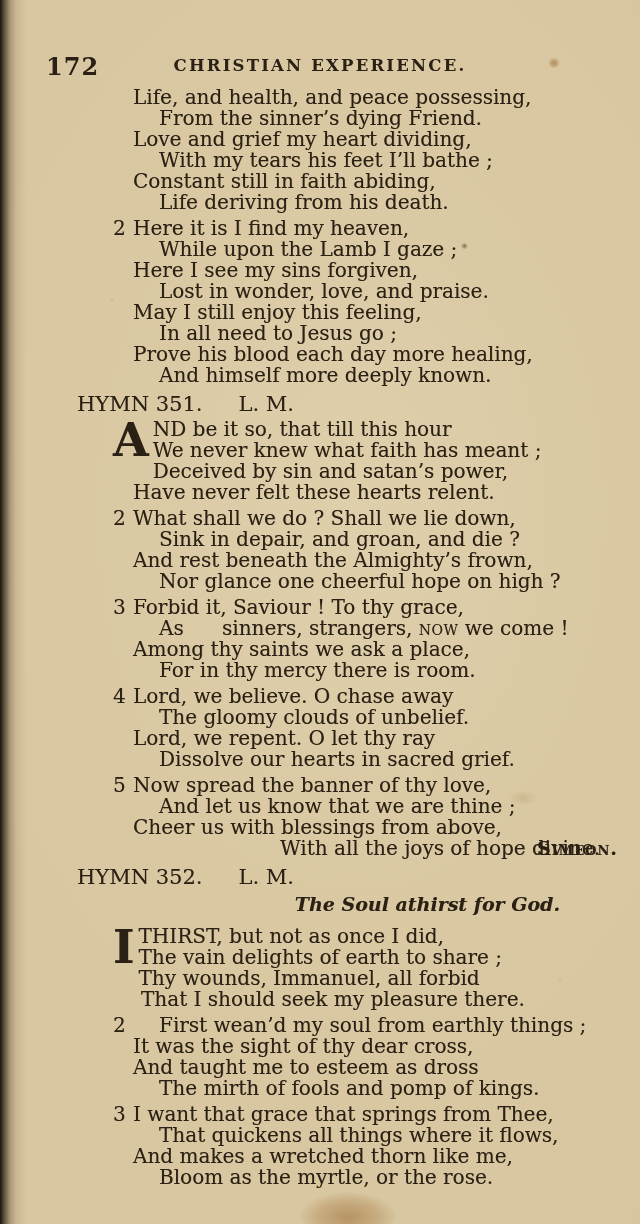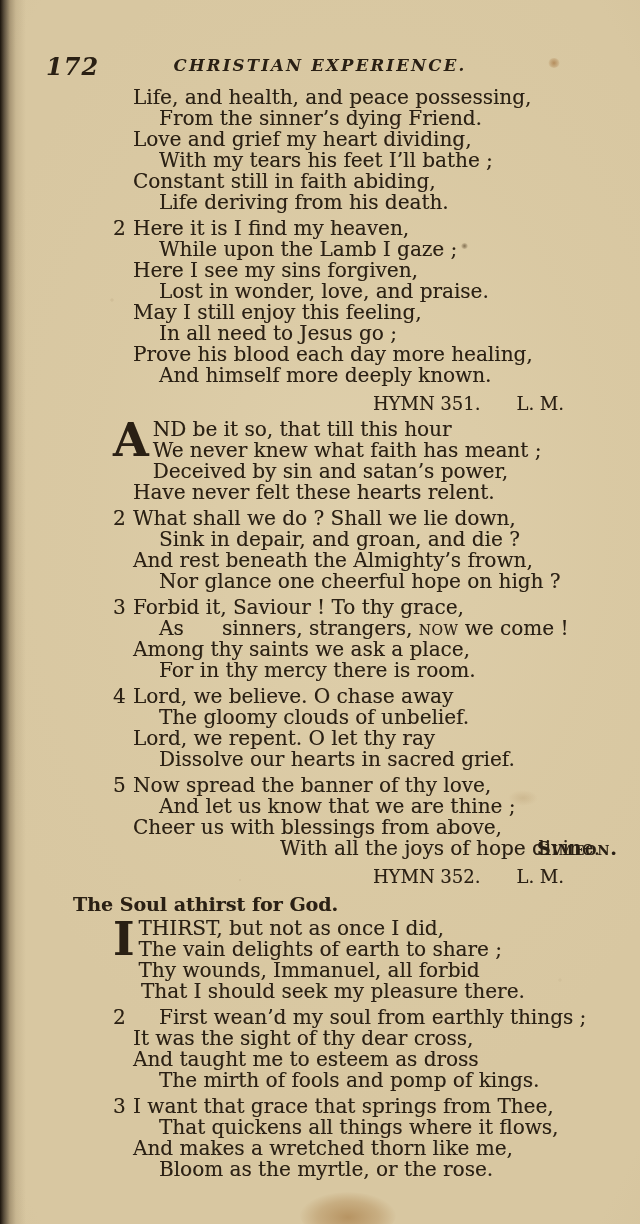--- a/index.html
+++ b/index.html
@@ -23,45 +23,45 @@
   .stain{position:absolute;border-radius:50%;pointer-events:none;}
   .stain-bottom{left:300px;top:1192px;width:96px;height:46px;
     background:radial-gradient(ellipse at 50% 55%, rgba(150,97,36,.50) 0%, rgba(158,108,48,.28) 45%, rgba(0,0,0,0) 72%);}
   .stain-fox{left:548px;top:58px;width:12px;height:10px;
     background:radial-gradient(circle, rgba(150,92,35,.55) 0%, rgba(150,92,35,.2) 55%, rgba(0,0,0,0) 75%);}
   .stain-speck{left:461px;top:243px;width:7px;height:6px;
     background:radial-gradient(circle, rgba(70,50,25,.6) 0%, rgba(70,50,25,.15) 60%, rgba(0,0,0,0) 80%);}
   .stain-mid{left:508px;top:790px;width:30px;height:16px;
     background:radial-gradient(ellipse, rgba(140,100,50,.16) 0%, rgba(0,0,0,0) 70%);}
 
-  .header{position:absolute;top:50px;left:0;width:640px;height:34px;font-style:italic;}
+  .header{position:absolute;top:50px;left:0;width:640px;height:34px;}
   .pagenum{position:absolute;left:46px;top:2px;font-size:24px;font-weight:bold;letter-spacing:1px;}
   .running-title{position:absolute;left:0;top:6px;width:640px;text-align:center;
     box-sizing:border-box;
     font-size:16.5px;font-weight:bold;letter-spacing:2.2px;}
 
   .content{position:absolute;top:0;left:113px;width:487px;padding-top:87px;
     font-size:20px;line-height:21px;
     text-shadow:.3px .3px .4px rgba(42,26,10,.35);}
   .stanza{position:relative;margin:0 0 5px 0;}
   .vnum{position:absolute;left:0;top:0;}
   .vline{white-space:nowrap;padding-left:20px;}
   .vline.ind{padding-left:46px;}
   .dropcap{float:left;font-size:46px;line-height:40px;height:42px;font-weight:bold;
     margin:1px 4px 0 0;letter-spacing:0;}
   .ds .l3{padding-left:0;}
   .ds-a .l2{padding-left:38px;}
   .ds-a .l4{padding-left:20px;}
   .ds-i .l2{padding-left:24px;}
   .ds-i .l4{padding-left:28px;}
-  .hymn-heading{margin:2px 0;line-height:26px;text-align:right;font-size:18px;
+  .hymn-heading{margin:2px 0;line-height:26px;text-align:left;font-size:21px;
     transform:translateX(-36px);white-space:nowrap;}
   .hymn-heading .meter{margin-left:36px;}
-  .hymn-subtitle{line-height:24px;text-align:left;font-size:19px;font-weight:bold;
-    transform:translateX(-40px);margin-bottom:2px;white-space:nowrap;}
+  .hymn-subtitle{line-height:24px;text-align:right;font-size:19px;font-weight:bold;font-style:italic;
+    transform:translateX(-40px);margin-bottom:10px;white-space:nowrap;}
   .it{margin-left:32px;}
   .sc{font-variant:small-caps;letter-spacing:.5px;}
   .attribution{position:absolute;left:424px;top:0;font-size:19px;font-variant:small-caps;
     font-weight:bold;letter-spacing:1px;}
   .lastline-wrap{position:relative;text-align:right;}
 </style>
 </head>
 <body>
 
 <div class="texture"></div>

